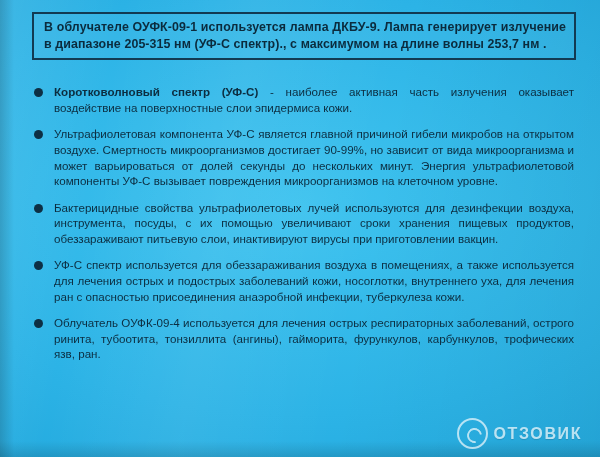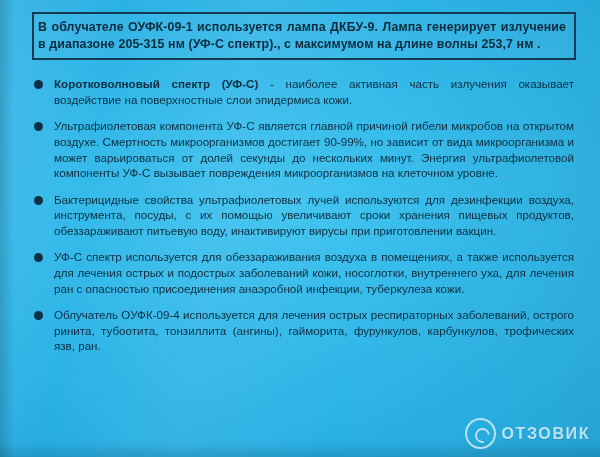--- a/index.html
+++ b/index.html
@@ -48,22 +48,22 @@
     pointer-events: none;
   }
   .content {
     position: relative;
     padding: 10px 18px 0 22px;
   }
 
   
   .header-box {
     border: 2px solid #123a52;
-    padding: 5px 8px 6px 4px;
-    margin: 2px 6px 16px 10px;
+    padding: 5px 8px 6px 10px;
+    margin: 2px 6px 24px 10px;
     background: rgba(255,255,255,0.04);
   }
   .header-text {
     font-size: 12.4px;
     line-height: 1.34;
     font-weight: bold;
     color: #0b2b3d;
     text-align: justify;
     letter-spacing: 0.1px;
   }
@@ -93,21 +93,21 @@
     text-align: justify;
     flex: 1 1 auto;
   }
   .bullet-text.strongstart b {
     font-weight: bold;
   }
 
   
   .watermark {
     position: absolute;
-    right: 10px;
+    right: 18px;
     bottom: 8px;
     display: flex;
     align-items: center;
     gap: 6px;
     opacity: 0.72;
   }
   .wm-logo {
     width: 27px;
     height: 27px;
     border-radius: 50%;
@@ -159,21 +159,21 @@
       </div>
 
 
       <div class="bullet-item">
         <span class="bullet-dot"></span>
         <div class="bullet-text">Ультрафиолетовая компонента УФ-С является главной причиной гибели микробов на открытом воздухе. Смертность микроорганизмов достигает 90-99%, но зависит от вида микроорганизма и может варьироваться от долей секунды до нескольких минут. Энергия ультрафиолетовой компоненты УФ-С вызывает повреждения микроорганизмов на клеточном уровне.</div>
       </div>
 
       <div class="bullet-item">
         <span class="bullet-dot"></span>
-        <div class="bullet-text">Бактерицидные свойства ультрафиолетовых лучей используются для дезинфекции воздуха, инструмента, посуды, с их помощью увеличивают сроки хранения пищевых продуктов, обеззараживают питьевую воду, инактивируют вирусы при приготовлении вакцин.</div>
+        <div class="bullet-text">Бактерицидные свойства ультрафиолетовых лучей используются для дезинфекции воздуха, инструмента, посуды, с их помощью увеличивают сроки хранения пищевых продуктов, обеззараживают питьевую слои, инактивируют вирусы при приготовлении вакцин.</div>
       </div>
 
       <div class="bullet-item">
         <span class="bullet-dot"></span>
         <div class="bullet-text">УФ-С спектр  используется для обеззараживания воздуха в помещениях, а также используется для лечения острых и подострых заболеваний кожи, носоглотки, внутреннего уха, для лечения ран с опасностью присоединения анаэробной инфекции, туберкулеза кожи.</div>
       </div>
 
       <div class="bullet-item">
         <span class="bullet-dot"></span>
         <div class="bullet-text">Облучатель ОУФК-09-4 используется для лечения острых респираторных заболеваний, острого ринита, тубоотита, тонзиллита (ангины), гайморита, фурункулов, карбункулов, трофических язв, ран.</div>

